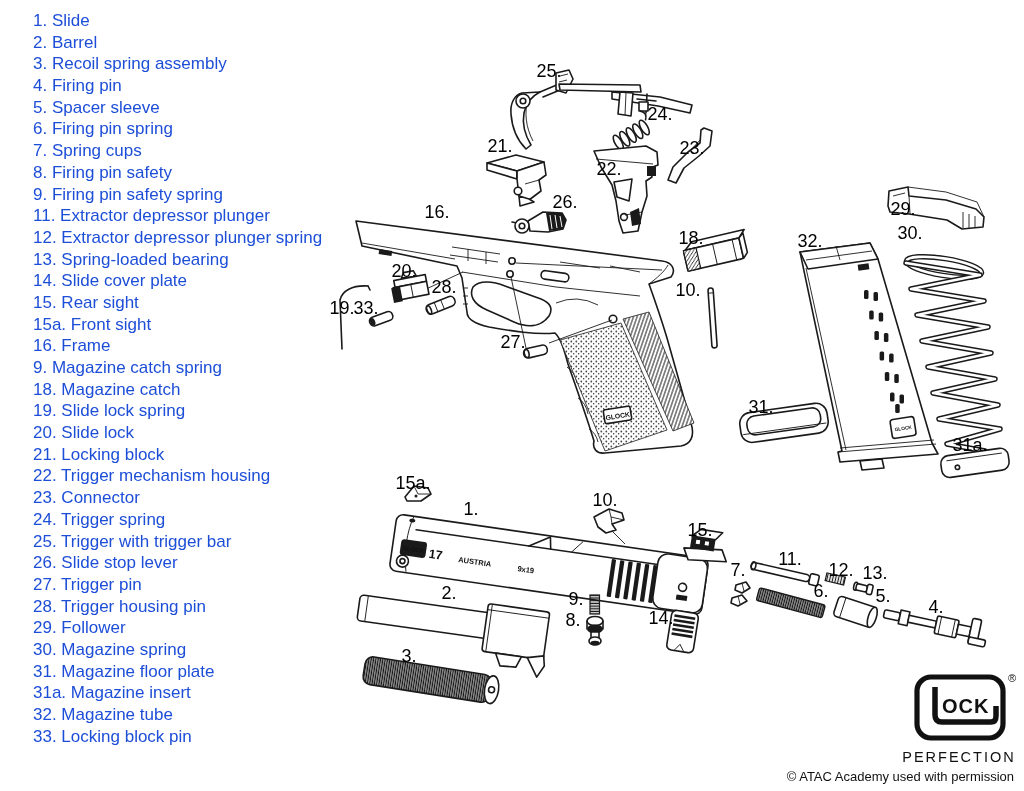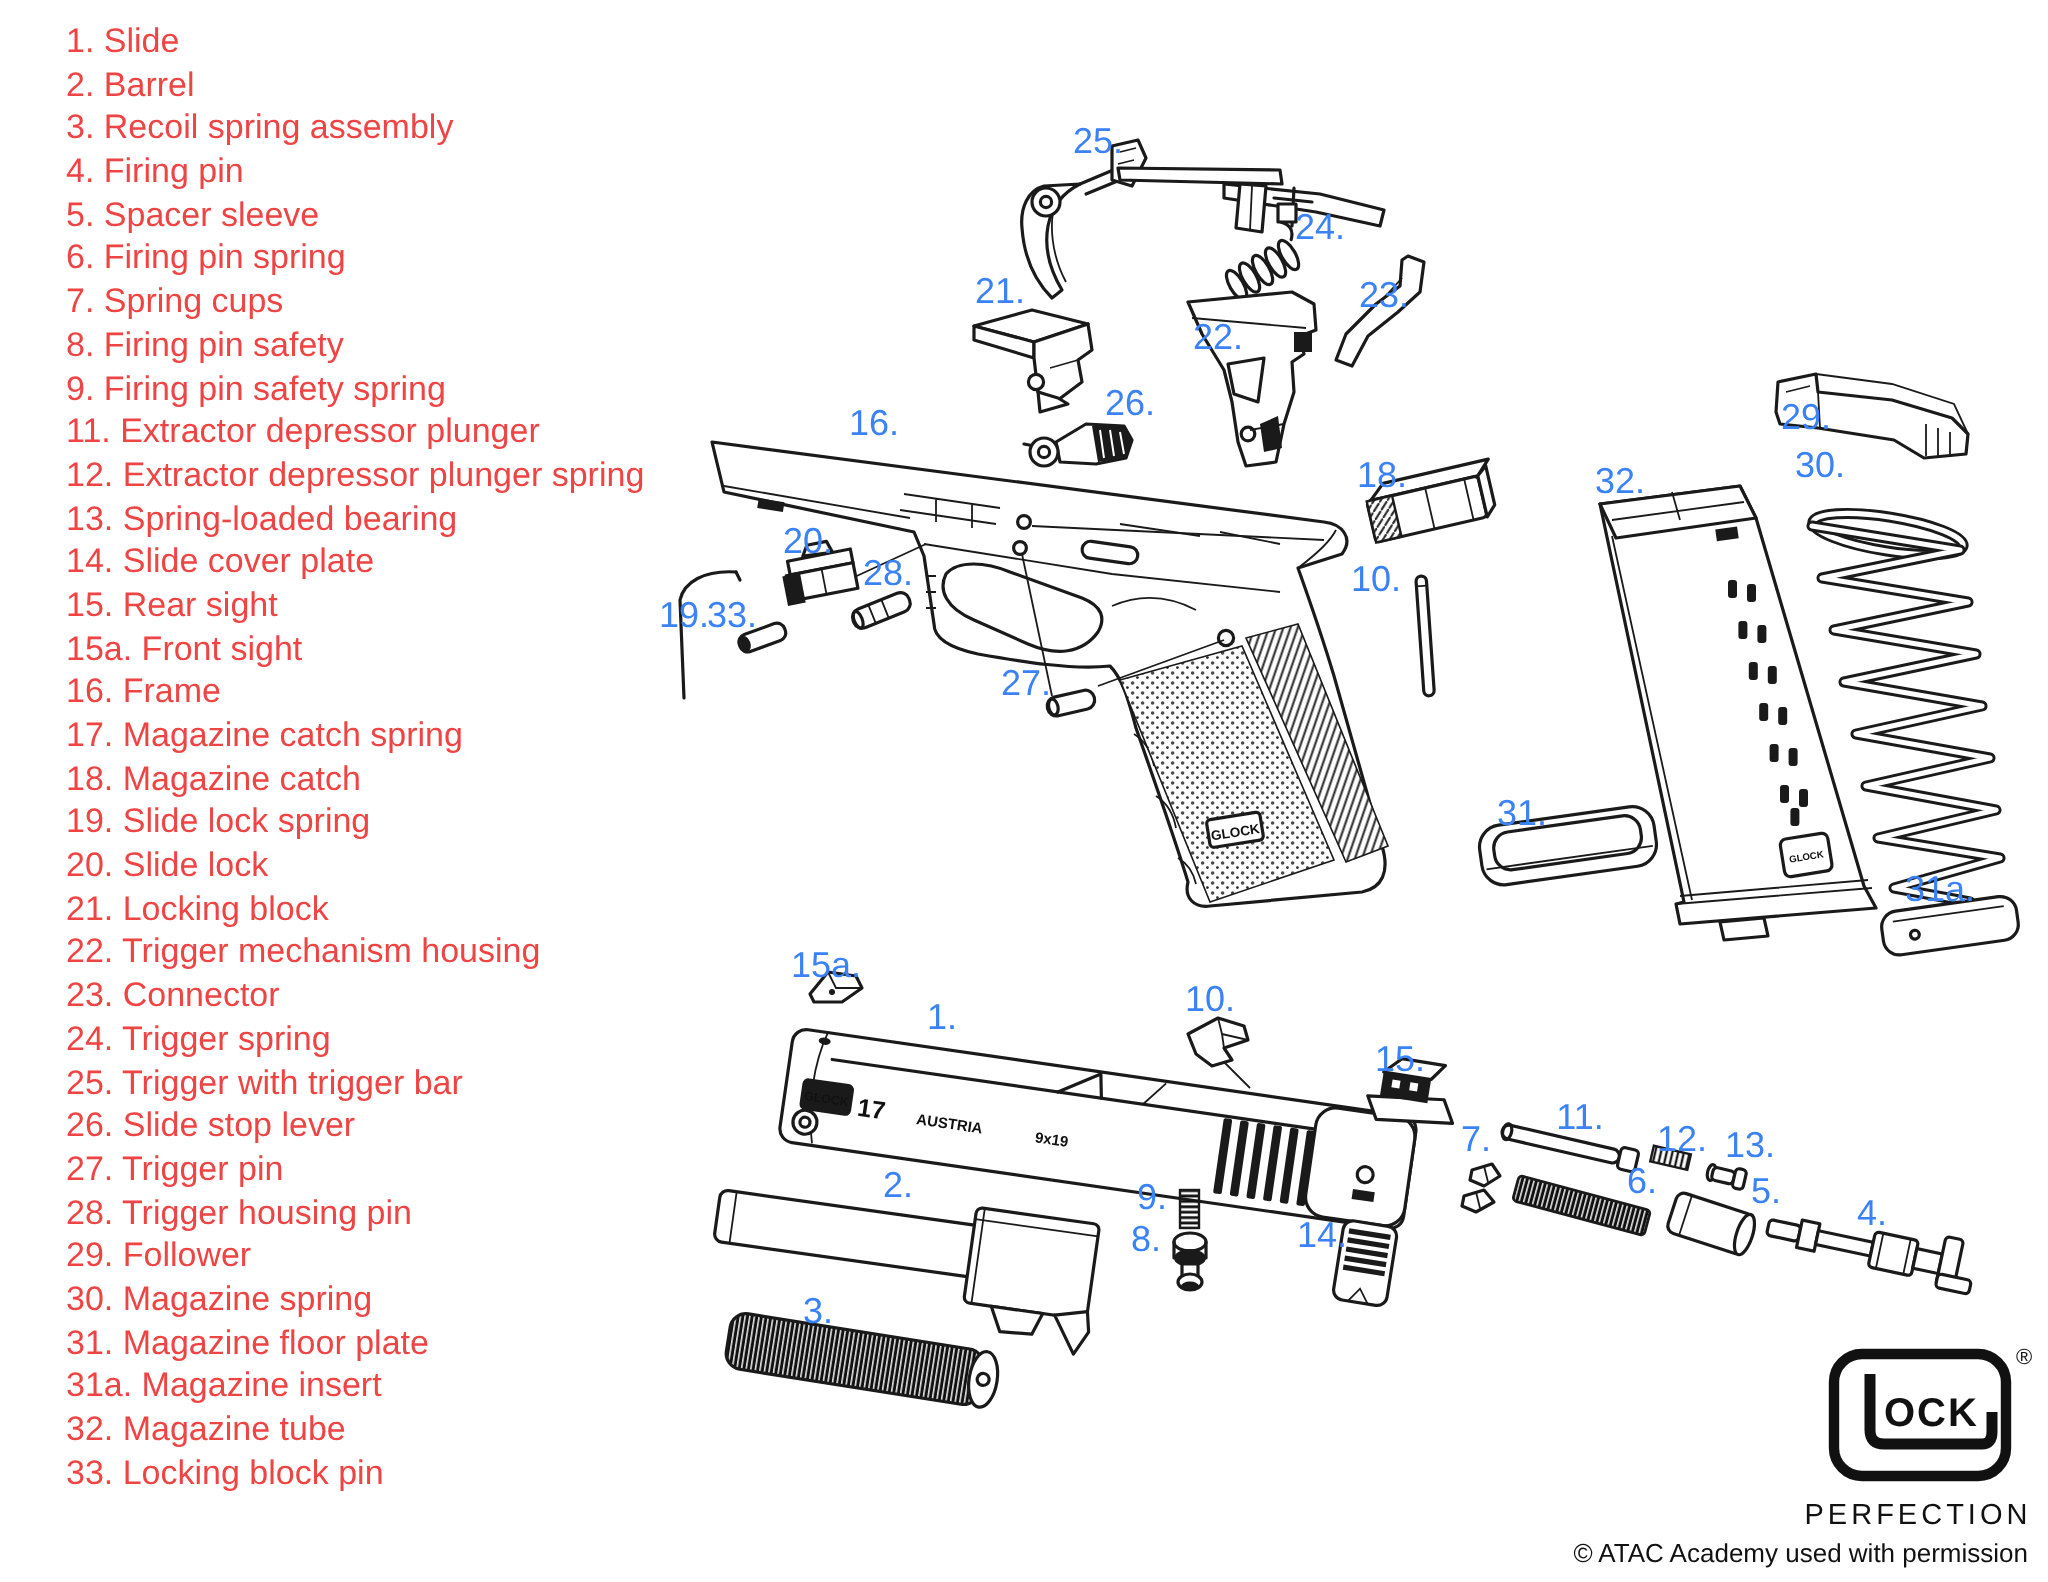--- a/index.html
+++ b/index.html
@@ -1,23 +1,23 @@
 <!DOCTYPE html>
 <html><head>
 <meta charset="utf-8">
 <style>
   html,body{margin:0;padding:0;background:#fff;}
   #stage{position:relative;width:1024px;height:791px;background:#fff;overflow:hidden;
          font-family:"Liberation Sans",sans-serif;}
   #diagram{position:absolute;left:0;top:0;}
   #parts-list{position:absolute;left:33px;top:10px;font-size:17px;line-height:21.7px;
-              color:#ef4444;white-space:nowrap;}
+              color:#1d4ed8;white-space:nowrap;}
   .part-line{height:21.7px;}
   #label-layer{position:absolute;left:0;top:0;width:1024px;height:791px;pointer-events:none;}
-  .dlabel{position:absolute;transform:translate(-50%,-50%);font-size:18px;color:#3b82f6;
+  .dlabel{position:absolute;transform:translate(-50%,-50%);font-size:18px;color:#000000;
           white-space:nowrap;}
   
   .ln{fill:none;stroke:#1a1a1a;stroke-width:1.6;stroke-linejoin:round;stroke-linecap:round;}
   .fw{fill:#fff;stroke:#1a1a1a;stroke-width:1.6;stroke-linejoin:round;}
   .fd{fill:#1a1a1a;stroke:none;}
   .thin{fill:none;stroke:#1a1a1a;stroke-width:0.9;}
   .wln{fill:none;stroke:#fff;stroke-width:1;}
   text{font-family:"Liberation Sans",sans-serif;fill:#111;}
   .b{font-weight:700;}
 </style>
@@ -397,21 +397,21 @@
       <div class="part-line">7. Spring cups</div>
       <div class="part-line">8. Firing pin safety</div>
       <div class="part-line">9. Firing pin safety spring</div>
       <div class="part-line">11. Extractor depressor plunger</div>
       <div class="part-line">12. Extractor depressor plunger spring</div>
       <div class="part-line">13. Spring-loaded bearing</div>
       <div class="part-line">14. Slide cover plate</div>
       <div class="part-line">15. Rear sight</div>
       <div class="part-line">15a. Front sight</div>
       <div class="part-line">16. Frame</div>
-      <div class="part-line">17. Magazine catch spring</div>
+      <div class="part-line">9. Magazine catch spring</div>
       <div class="part-line">18. Magazine catch</div>
       <div class="part-line">19. Slide lock spring</div>
       <div class="part-line">20. Slide lock</div>
       <div class="part-line">21. Locking block</div>
       <div class="part-line">22. Trigger mechanism housing</div>
       <div class="part-line">23. Connector</div>
       <div class="part-line">24. Trigger spring</div>
       <div class="part-line">25. Trigger with trigger bar</div>
       <div class="part-line">26. Slide stop lever</div>
       <div class="part-line">27. Trigger pin</div>

